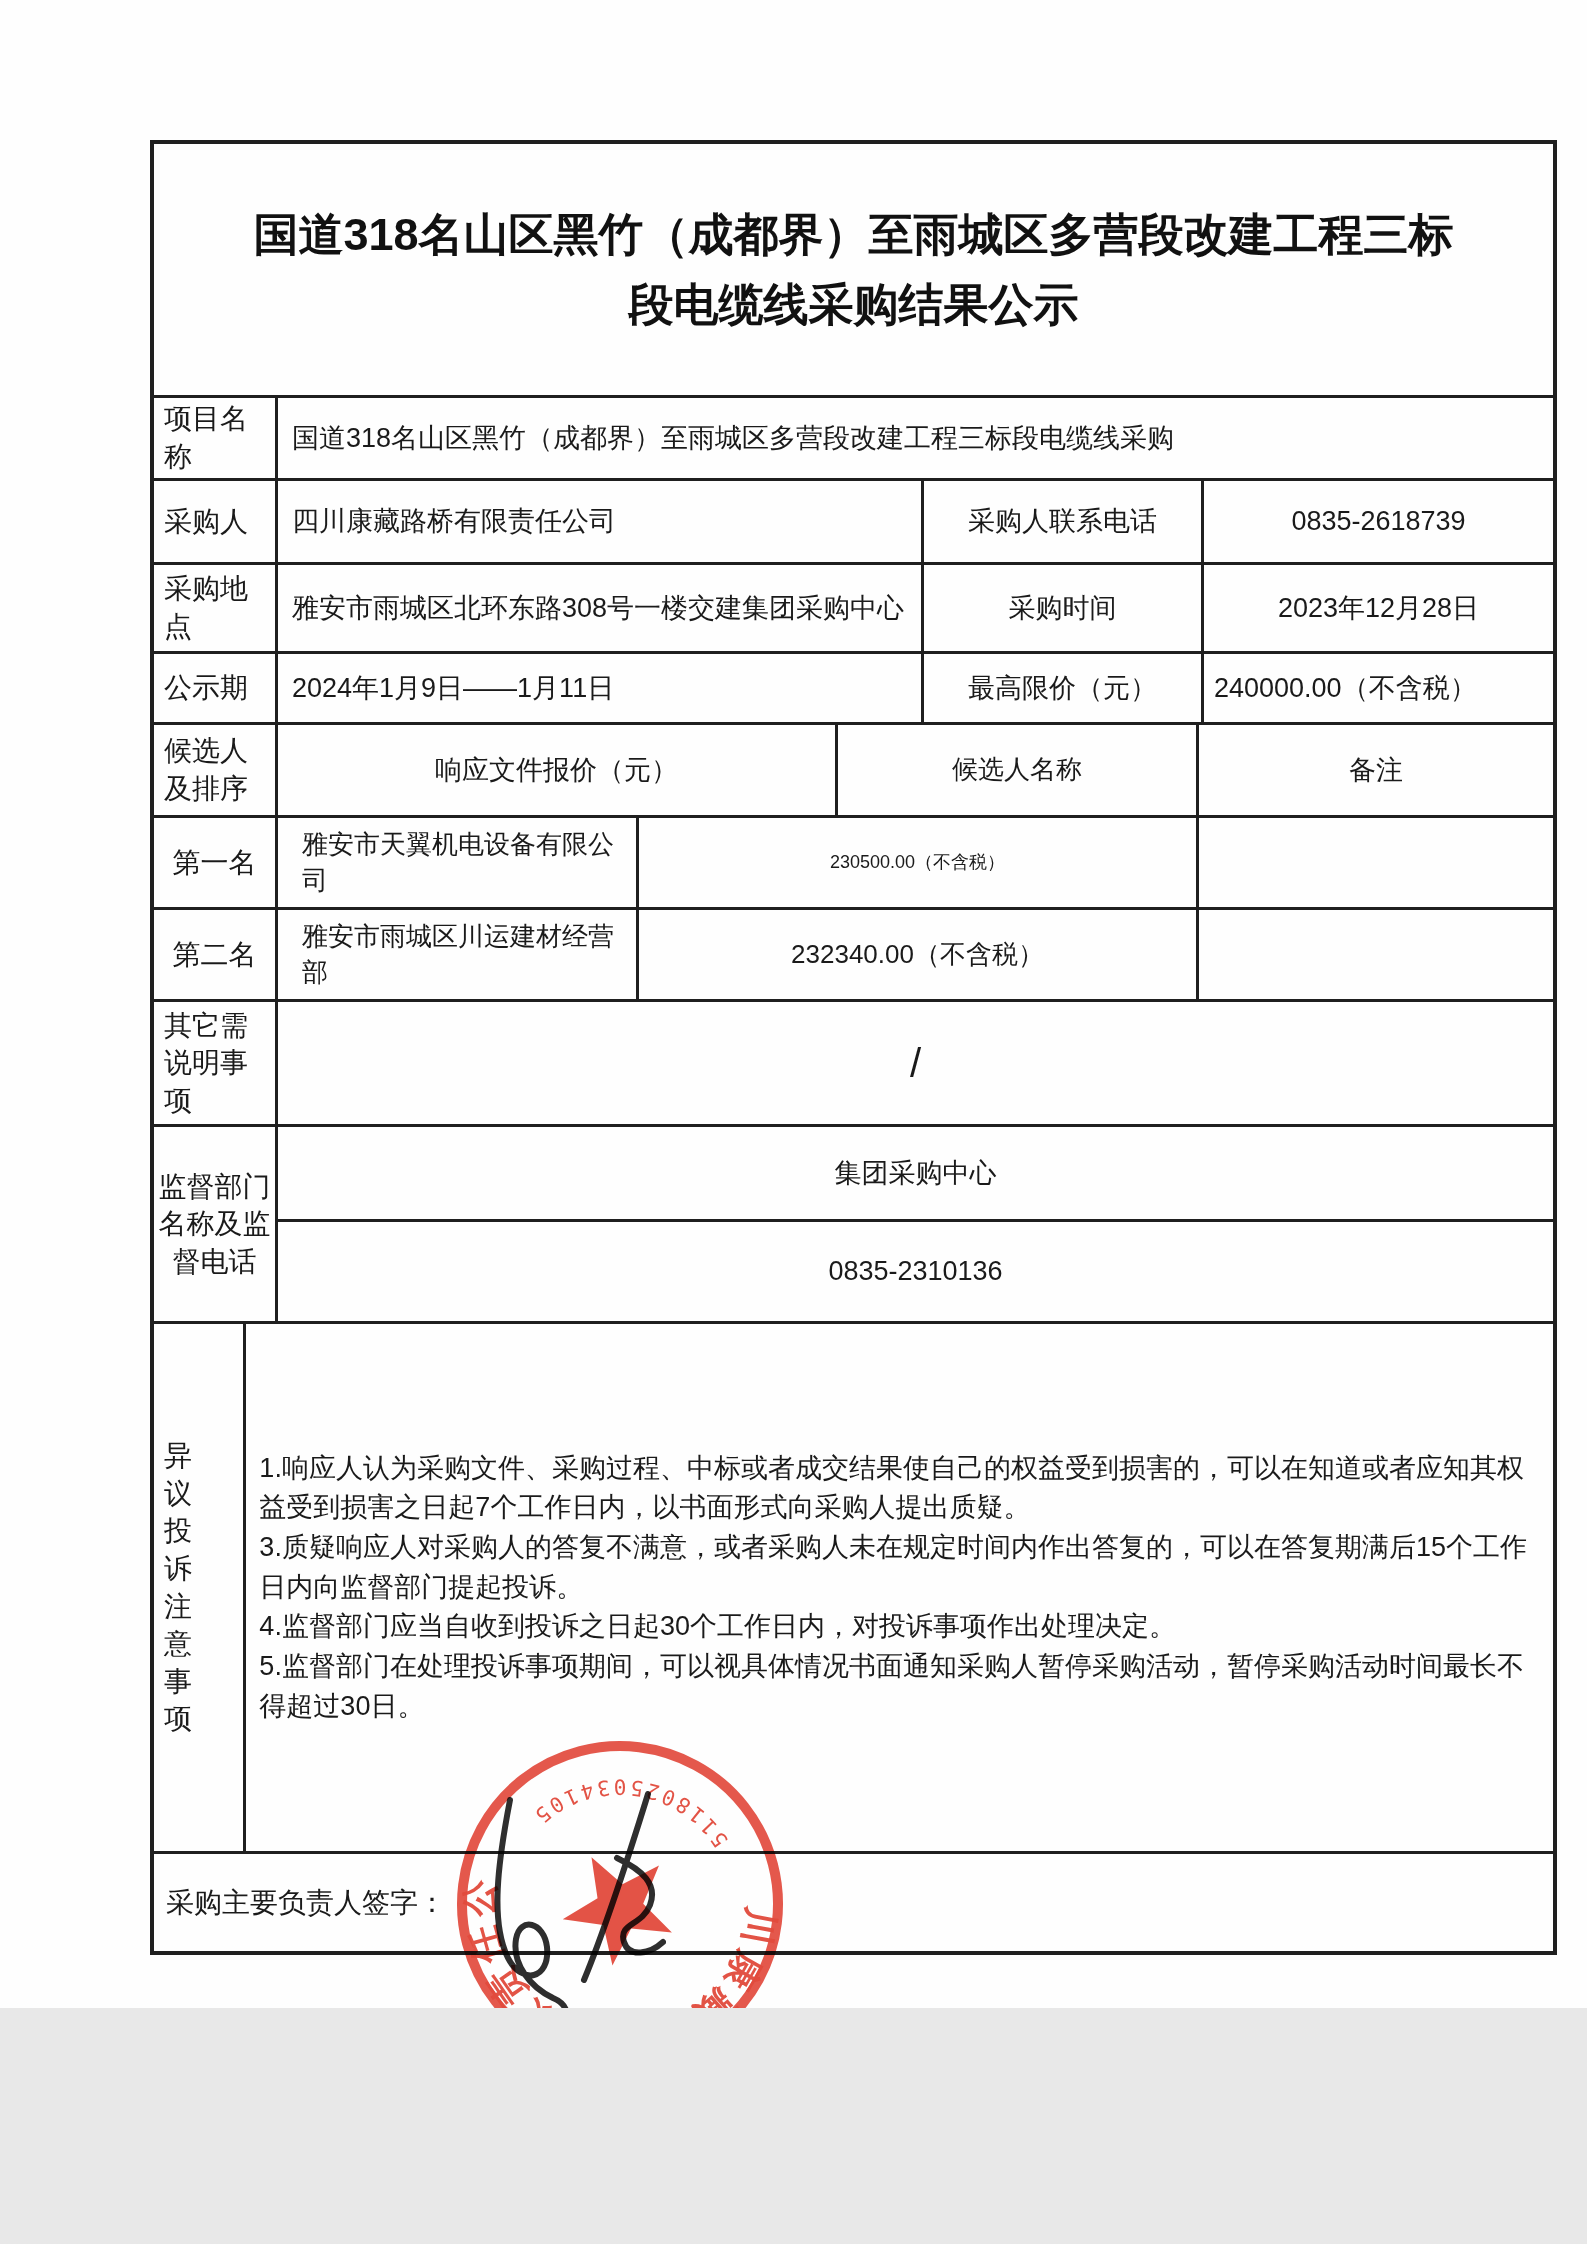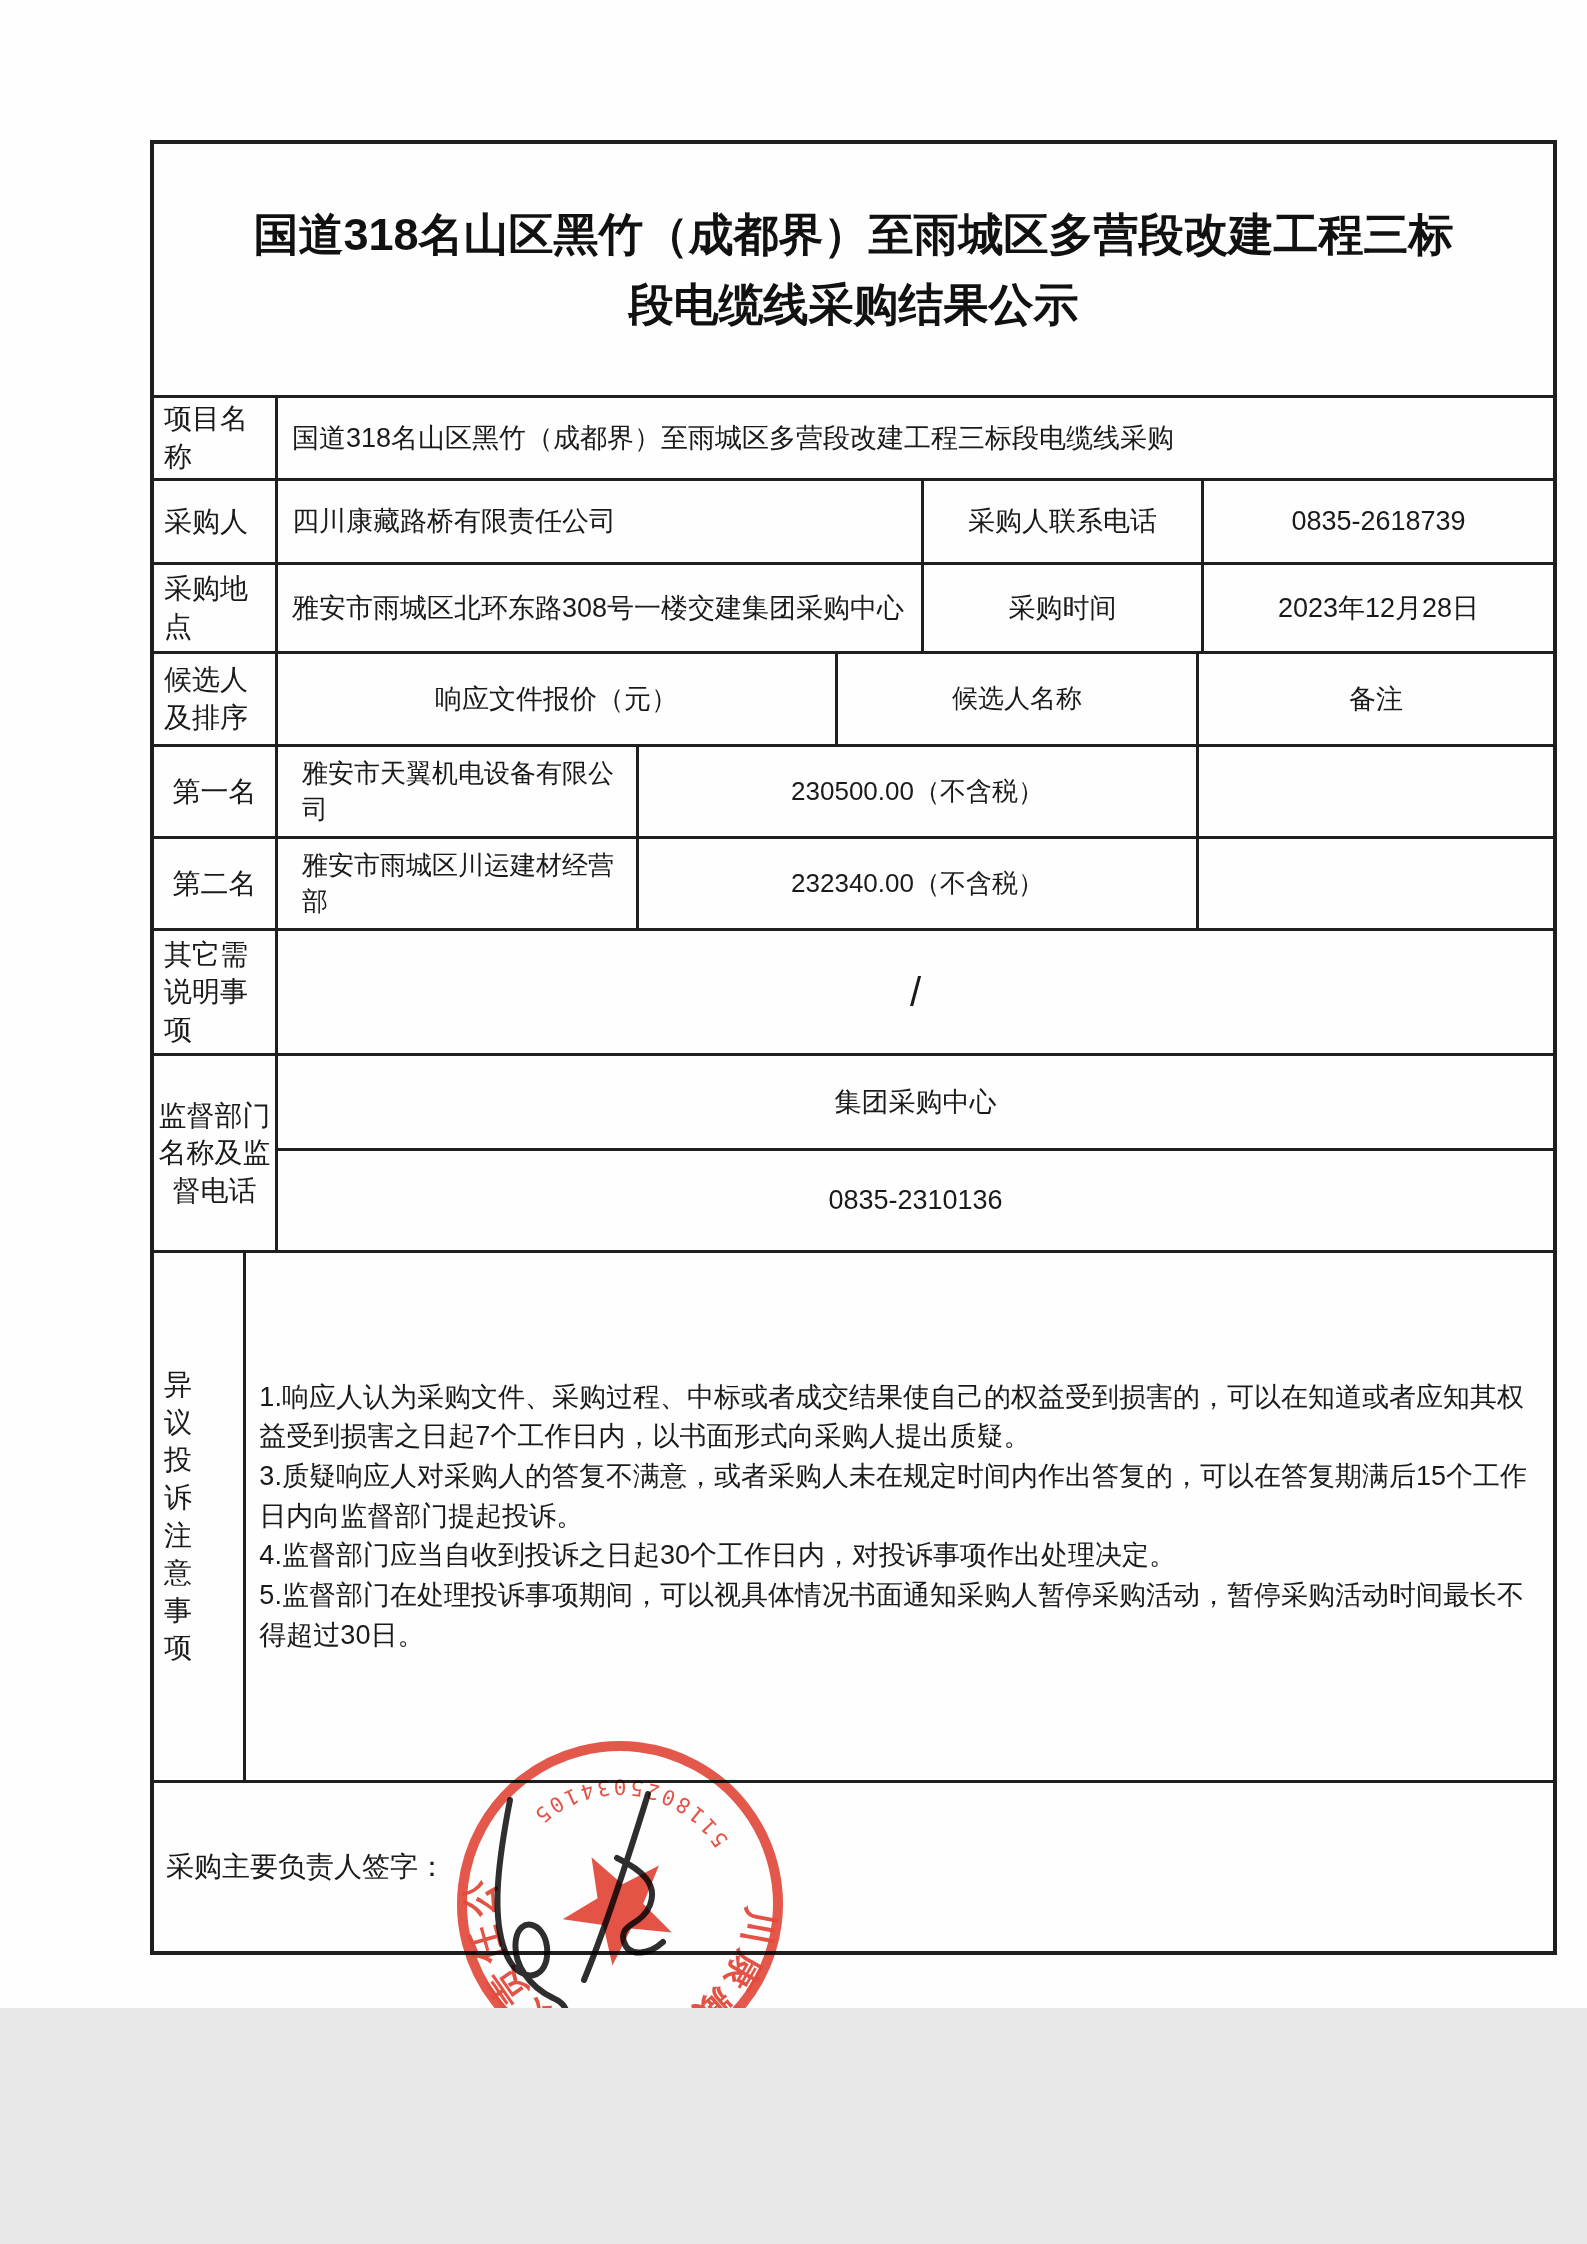--- a/index.html
+++ b/index.html
@@ -92,32 +92,38 @@
       <div class="cell val ctr w-val2 rlast">0835-2618739</div>
     </div>
 
     <div class="t-row h-location">
       <div class="cell lab">采购地点</div>
       <div class="cell val w-val1">雅安市雨城区北环东路308号一楼交建集团采购中心</div>
       <div class="cell val ctr w-lab2">采购时间</div>
       <div class="cell val ctr w-val2 rlast">2023年12月28日</div>
     </div>
 
+    <div class="t-row h-publicity">
+      <div class="cell lab">公示期</div>
+      <div class="cell val w-val1">2024年1月9日——1月11日</div>
+      <div class="cell val ctr w-lab2">最高限价（元）</div>
+      <div class="cell val w-val2 rlast" style="padding-left:10px;">240000.00（不含税）</div>
+    </div>
 
     <div class="t-row h-chead">
       <div class="cell lab">候选人及排序</div>
       <div class="cell val ctr w-cbid">响应文件报价（元）</div>
       <div class="cell val ctr w-cname" style="padding-left:6px;">候选人名称</div>
       <div class="cell val ctr w-cnote rlast">备注</div>
     </div>
 
     <div class="t-row h-cand">
       <div class="cell lab center">第一名</div>
       <div class="cell val w-cname">雅安市天翼机电设备有限公司</div>
-      <div class="cell val ctr w-cbid" style="font-size:26px;">230500.00（不含税）</div>
+      <div class="cell val ctr w-cbid" style="font-size:18px;">230500.00（不含税）</div>
       <div class="cell val w-cnote rlast"></div>
     </div>
 
     <div class="t-row h-cand">
       <div class="cell lab center">第二名</div>
       <div class="cell val w-cname">雅安市雨城区川运建材经营部</div>
       <div class="cell val ctr w-cbid" style="font-size:26px;">232340.00（不含税）</div>
       <div class="cell val w-cnote rlast"></div>
     </div>
 

